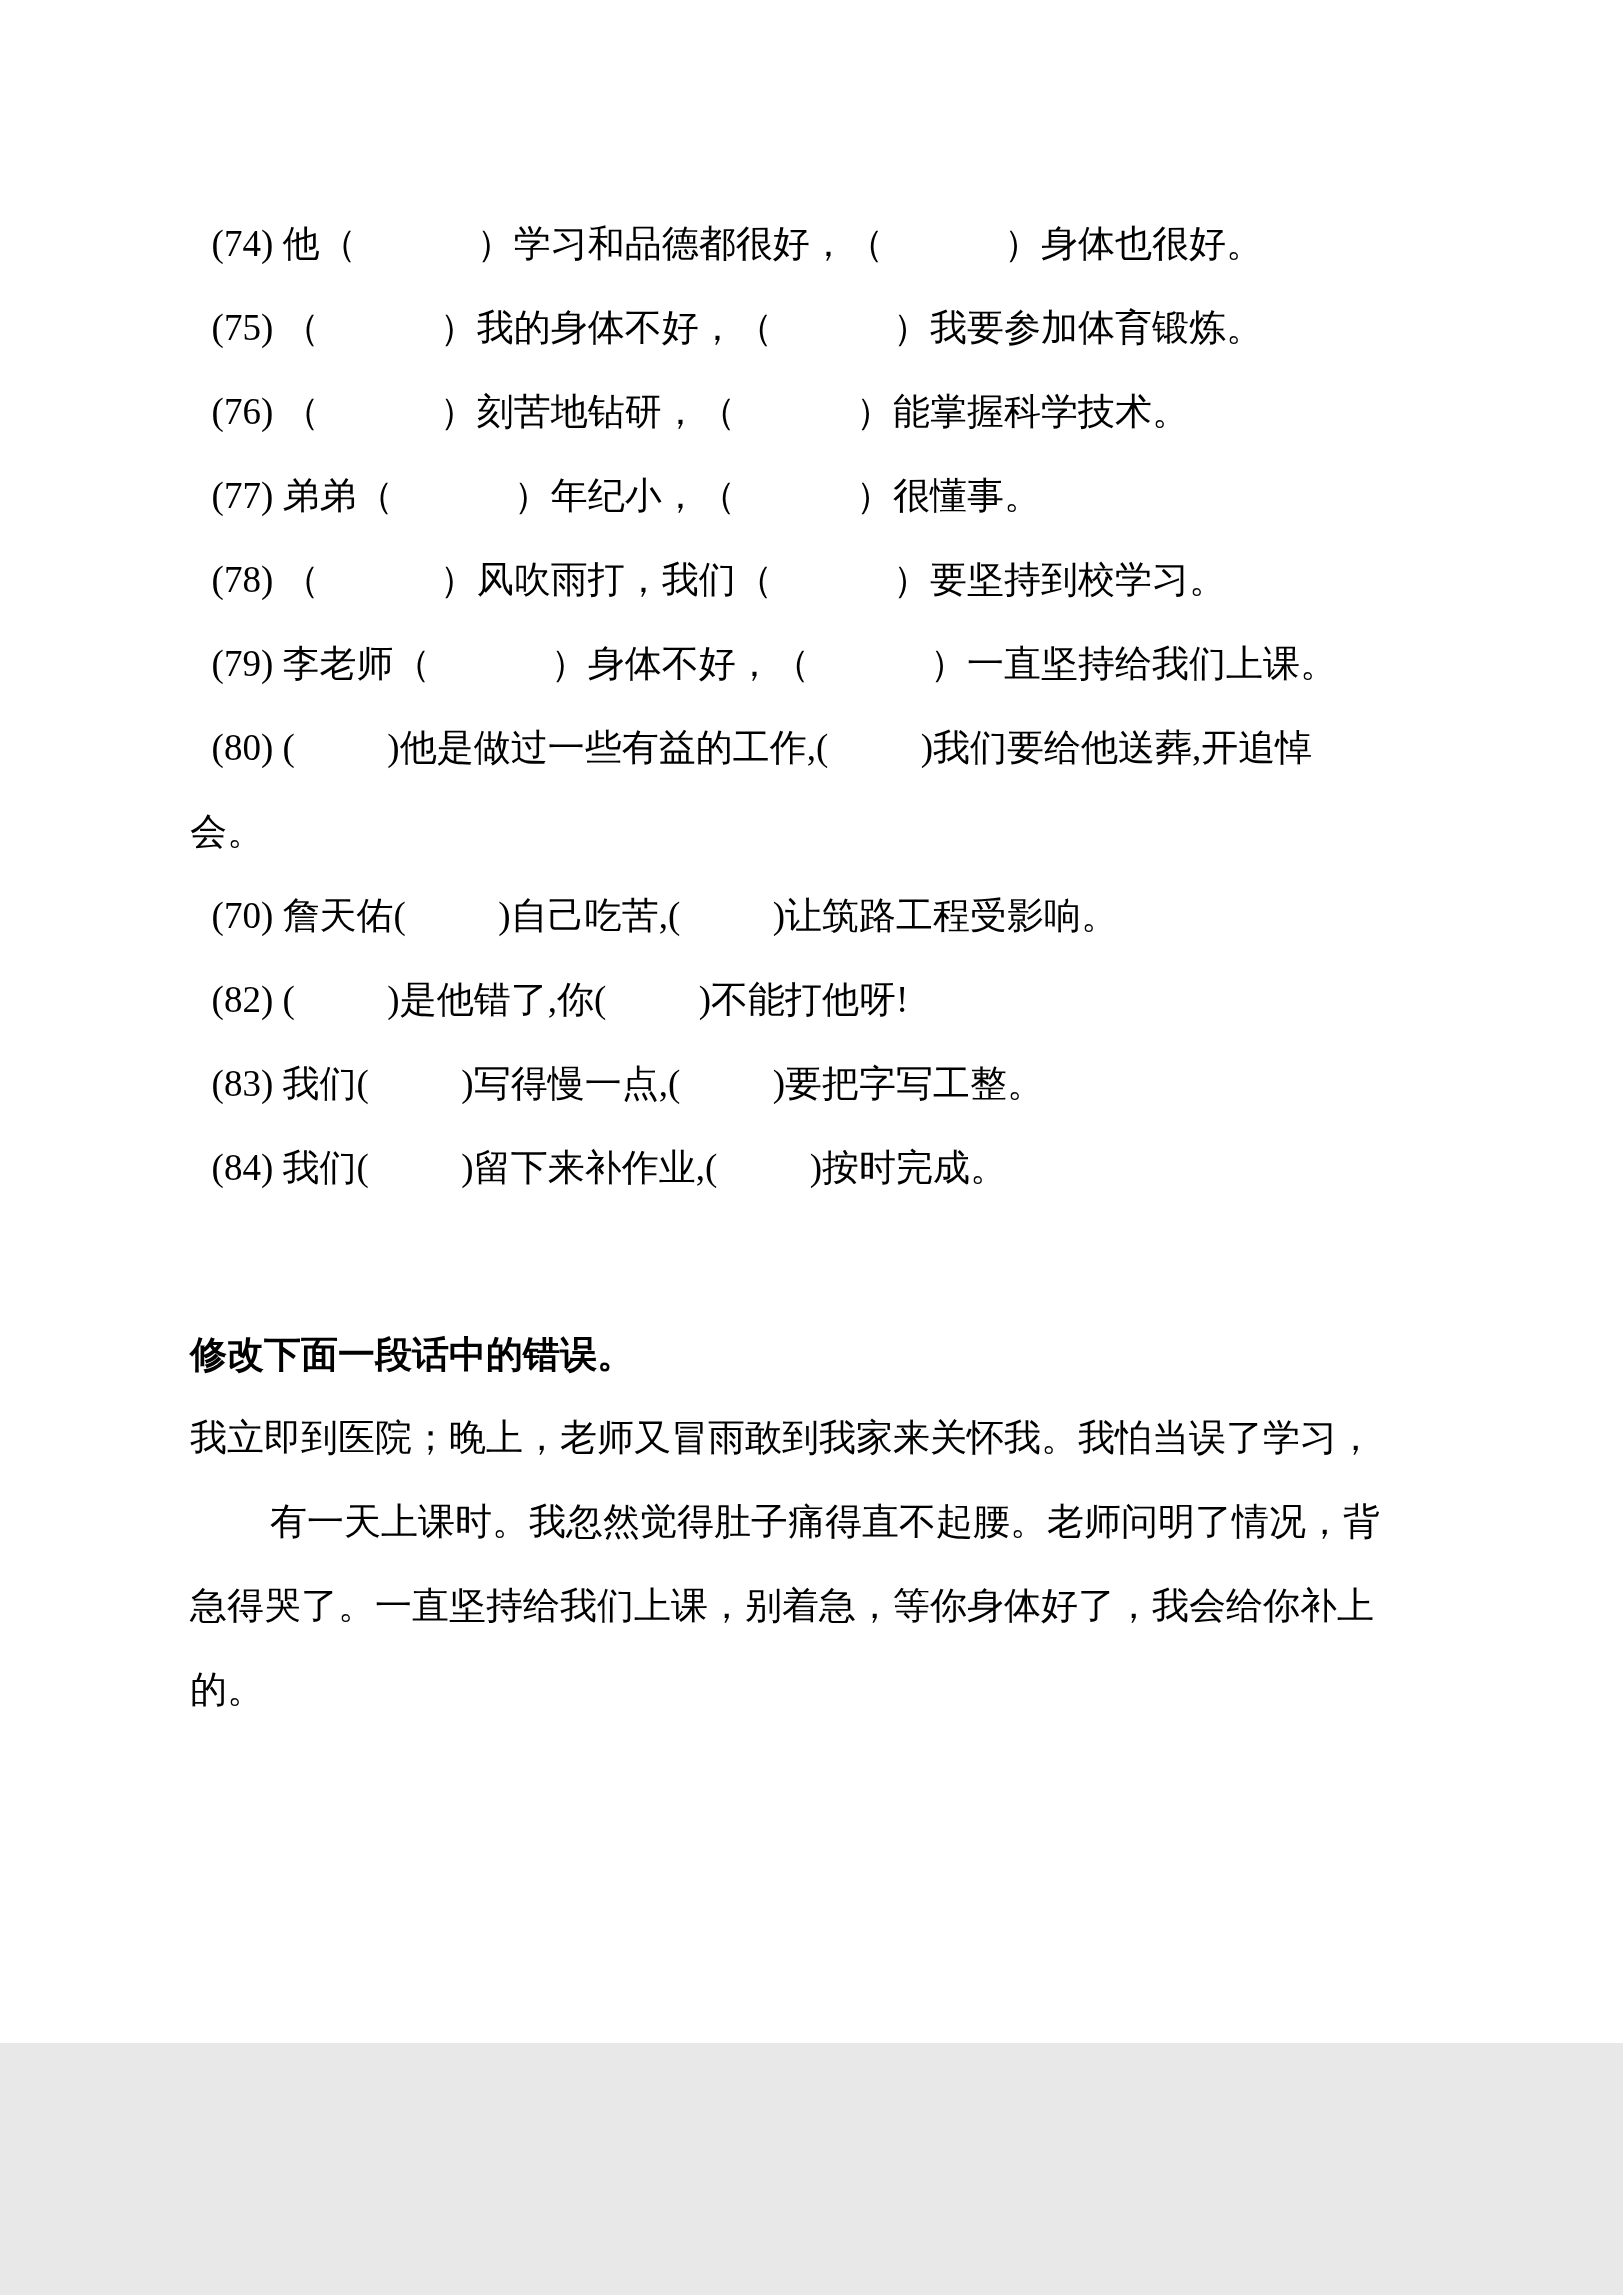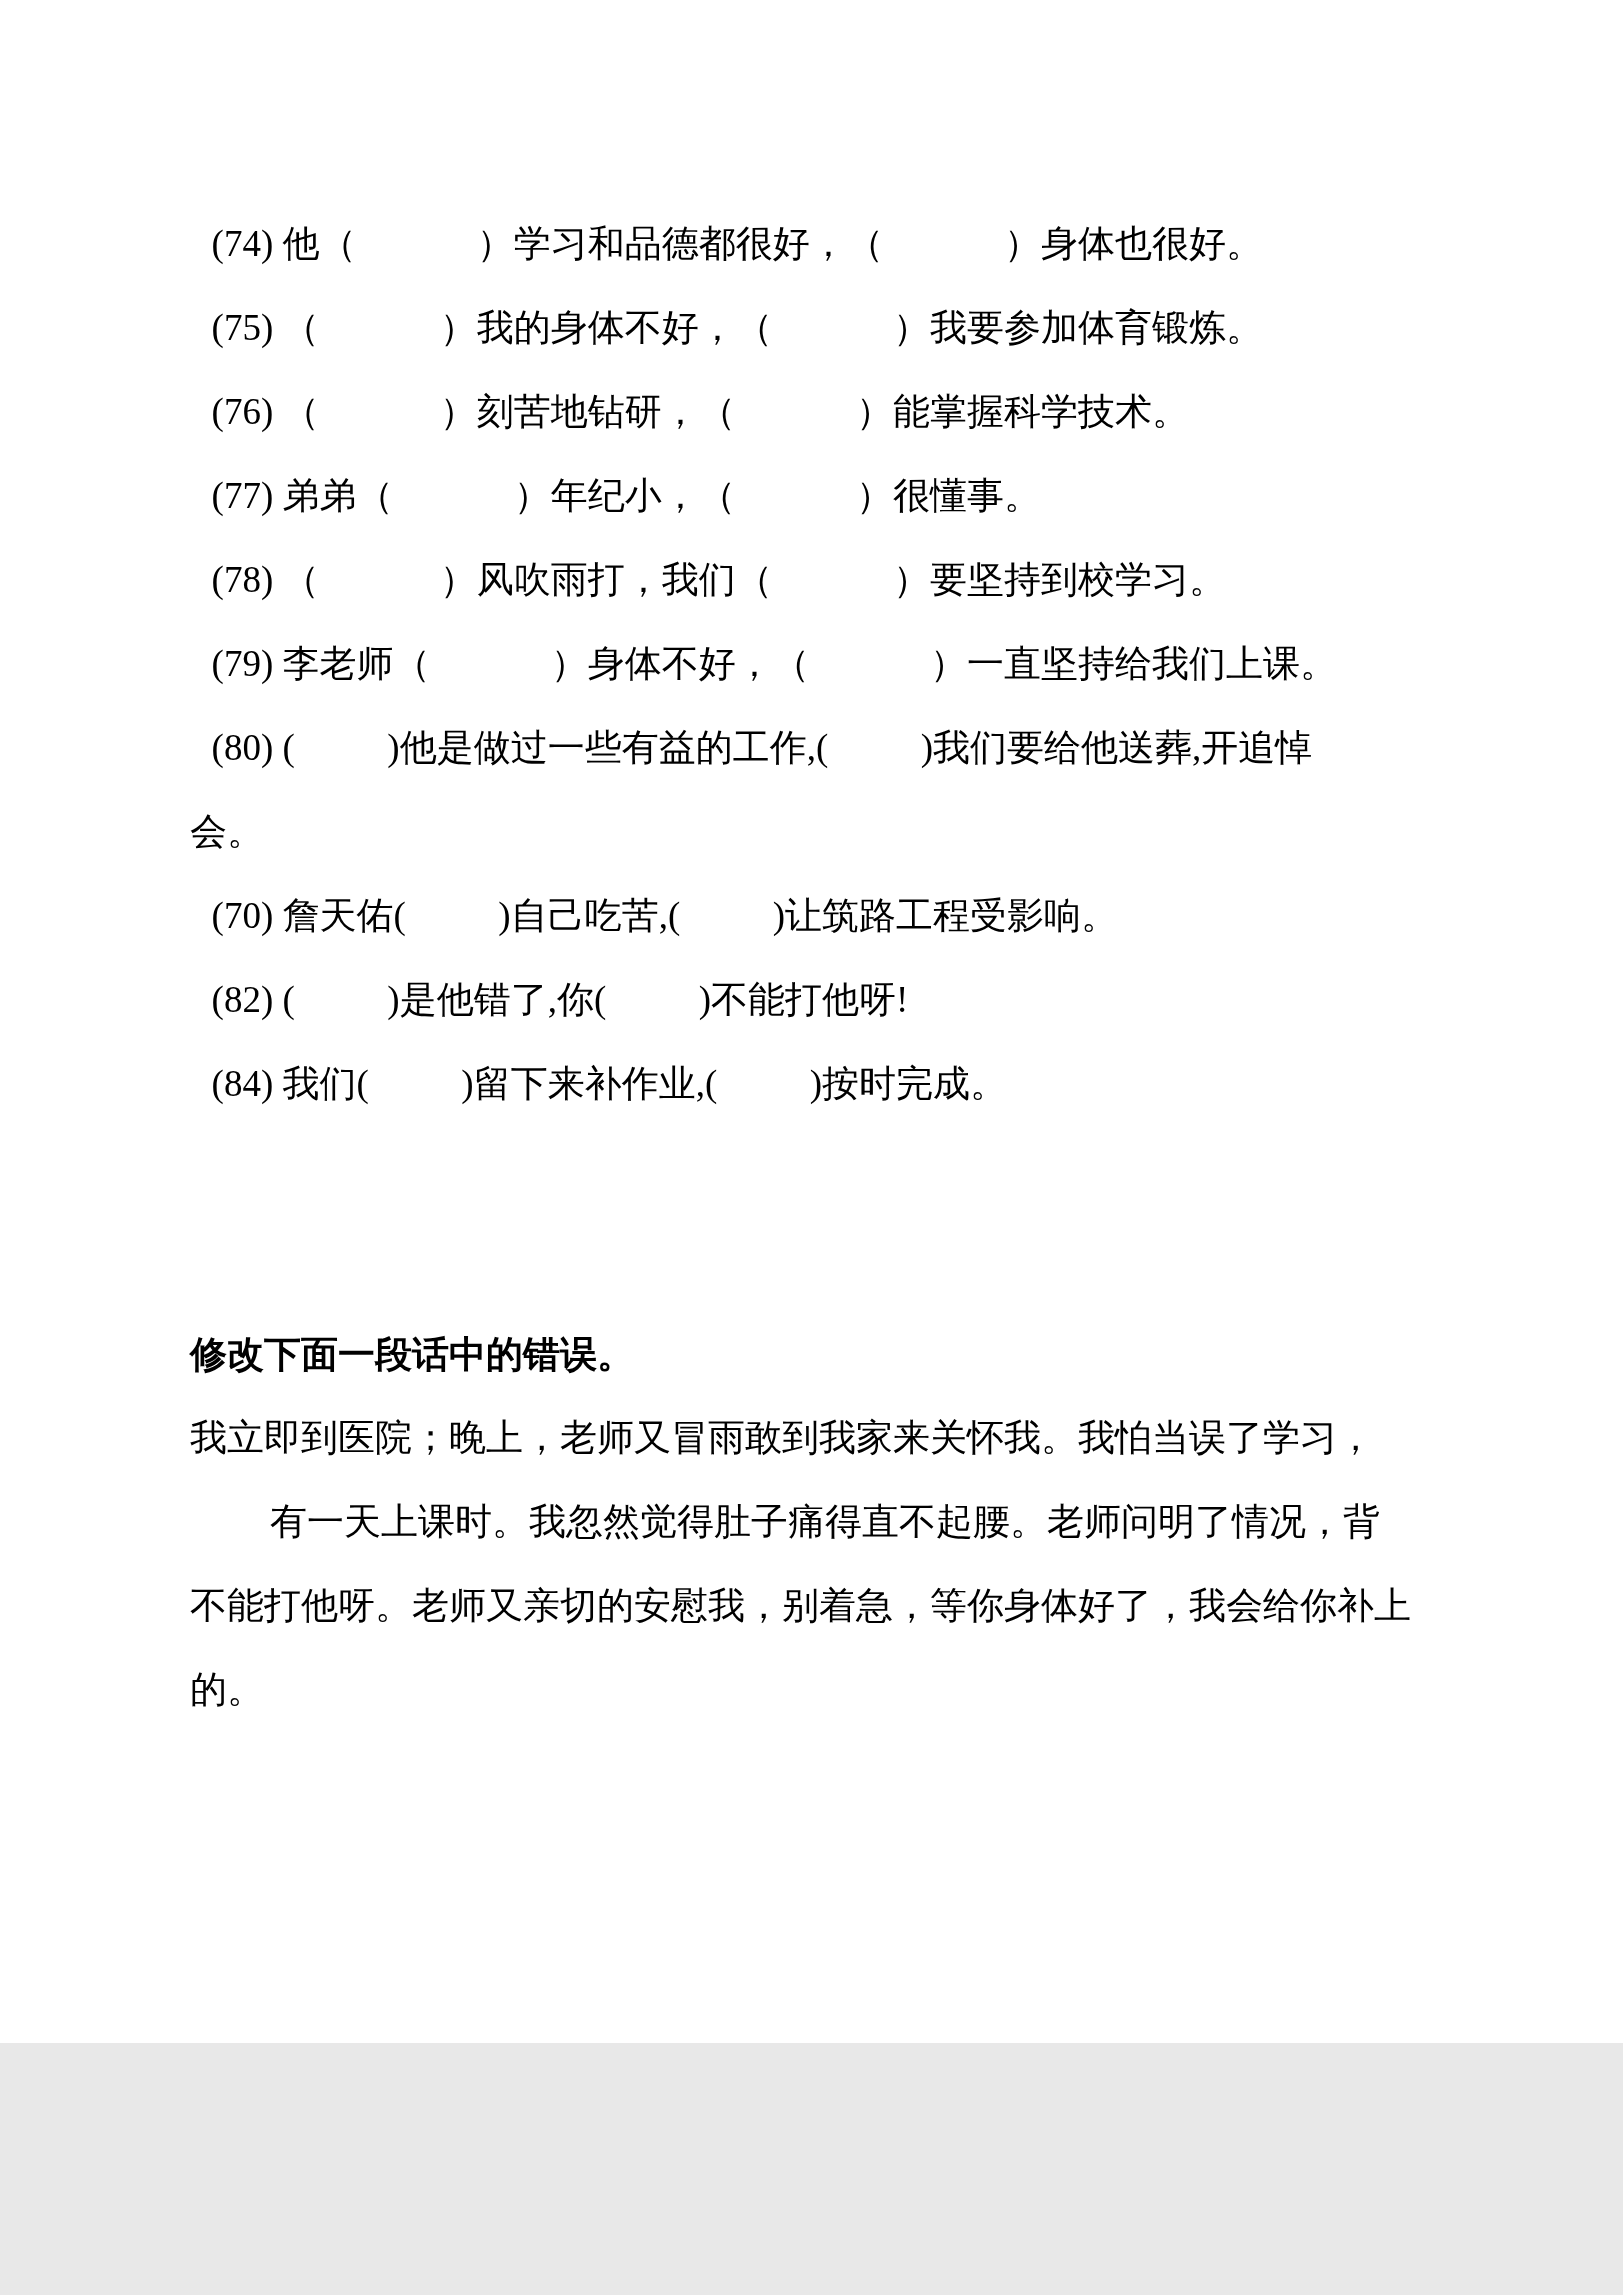--- a/index.html
+++ b/index.html
@@ -71,28 +71,29 @@
     <div class="line item">(74) 他（             ）学习和品德都很好，（             ）身体也很好。</div>
     <div class="line item">(75) （             ）我的身体不好，（             ）我要参加体育锻炼。</div>
     <div class="line item">(76) （             ）刻苦地钻研，（             ）能掌握科学技术。</div>
     <div class="line item">(77) 弟弟（             ）年纪小，（             ）很懂事。</div>
     <div class="line item">(78) （             ）风吹雨打，我们（             ）要坚持到校学习。</div>
     <div class="line item">(79) 李老师（             ）身体不好，（             ）一直坚持给我们上课。</div>
     <div class="line item">(80) (          )他是做过一些有益的工作,(          )我们要给他送葬,开追悼</div>
     <div class="line">会。</div>
     <div class="line item">(70) 詹天佑(          )自己吃苦,(          )让筑路工程受影响。</div>
     <div class="line item">(82) (          )是他错了,你(          )不能打他呀!</div>
+    <div class="line item">(83) 我们(          )写得慢一点,(          )要把字写工整。</div>
     <div class="line item">(84) 我们(          )留下来补作业,(          )按时完成。</div>
   </div>
 
   <h2 class="section-heading">修改下面一段话中的错误。</h2>
 
   <div class="paragraph-block">
     <div class="line">我立即到医院；晚上，老师又冒雨敢到我家来关怀我。我怕当误了学习，</div>
     <div class="line p-first">有一天上课时。我忽然觉得肚子痛得直不起腰。老师问明了情况，背</div>
-    <div class="line">不能打他呀。老师又亲切的安慰我，别着急，等你身体好了，我会给你补上</div>
+    <div class="line">急得哭了。一直坚持给我们上课，别着急，等你身体好了，我会给你补上</div>
     <div class="line">的。</div>
   </div>
 
   <div class="watermark">头条号 / 超脑力谢华老师</div>
 
 </div>
 
 
 </body></html>

